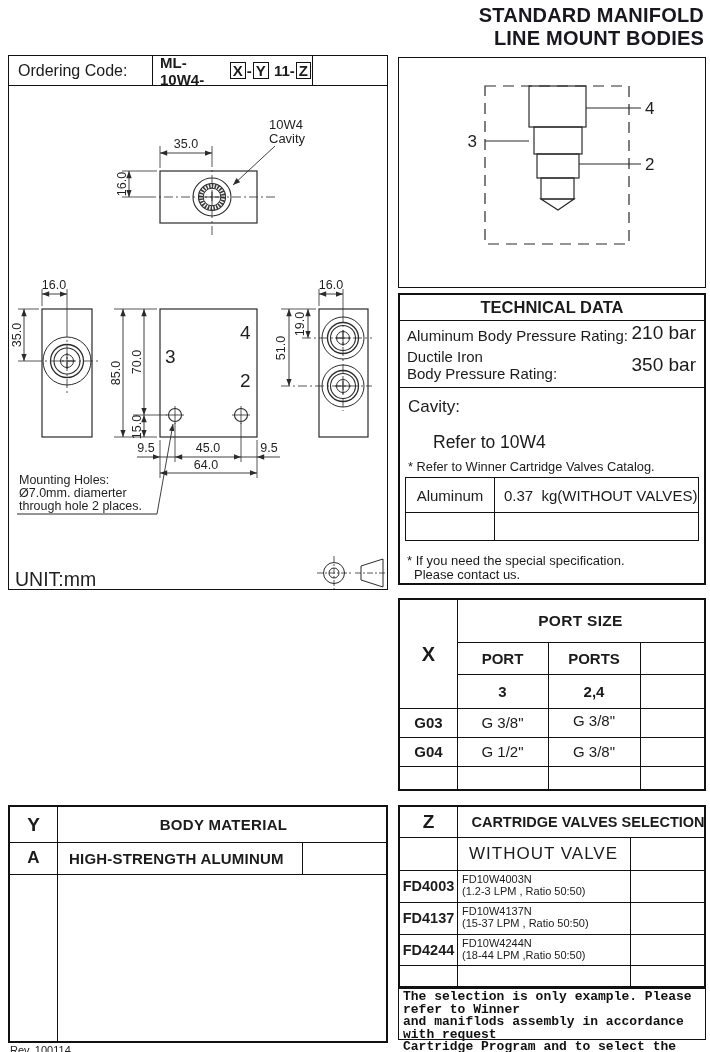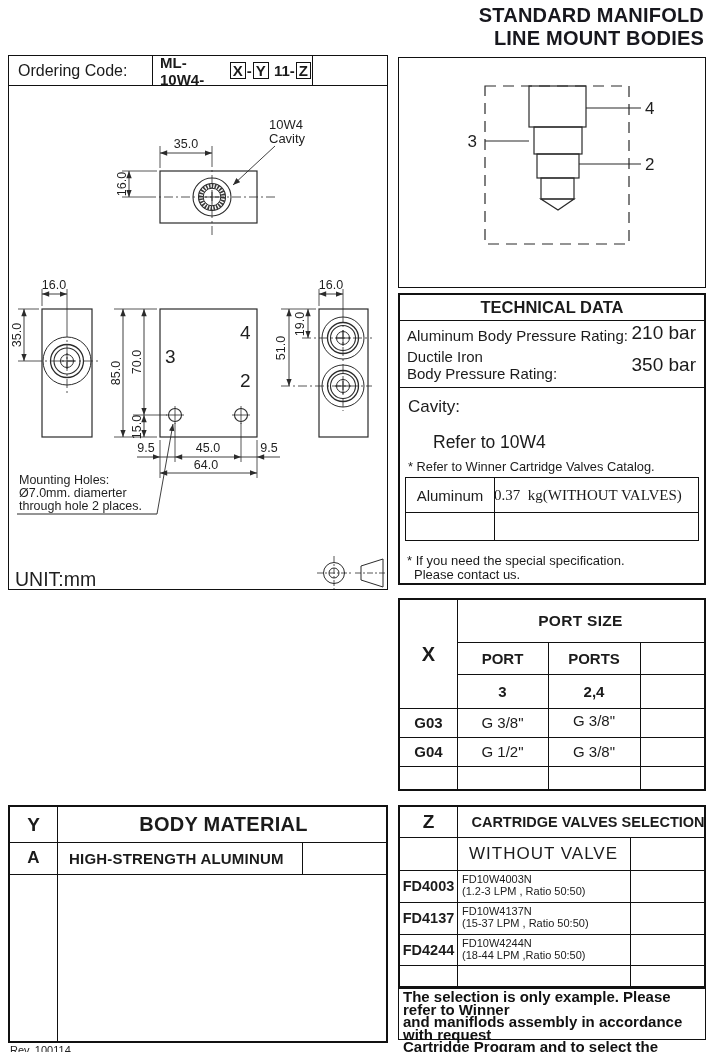--- a/index.html
+++ b/index.html
@@ -12,21 +12,21 @@
   .hline{position:absolute;height:0;border-top:1.3px solid #111;}
   .cell{position:absolute;display:flex;align-items:center;justify-content:center;box-sizing:border-box;}
   .cell.left{justify-content:flex-start;}
   .b{font-weight:bold;}
   #title{position:absolute;top:4px;right:6px;text-align:right;font-weight:bold;
          font-size:20px;line-height:23px;color:#17171d;letter-spacing:0.2px;}
   .codebox{display:inline-block;border:1.4px solid #111;padding:0 2px;margin:0 1px;line-height:15px;}
   .dwg text{fill:#1f1f1f;}
   .dwg .dim{font-size:12.5px;}
   .dwg .pl{font-size:19px;}
-  .note-line{font-weight:bold;font-size:15px;line-height:12.6px;color:#111;}
+  .note-line{font-weight:bold;font-size:13px;line-height:12.6px;color:#111;font-family:Liberation Mono, monospace;}
   .fd-l1{font-size:11px;line-height:12px;}
 </style>
 </head>
 <body>
 
 <div id="page">
 
   <div id="title">
     <div>STANDARD MANIFOLD</div>
     <div>LINE MOUNT BODIES</div>
@@ -226,21 +226,21 @@
     <div class="abs" style="right:8px;top:59px;font-size:19px;">350 bar</div>
     <div class="hline" style="left:0;top:92px;width:100%;border-top-width:1.6px;"></div>
     <div class="abs" style="left:8px;top:102px;font-size:17px;">Cavity:</div>
     <div class="abs" style="left:33px;top:137px;font-size:17.5px;">Refer to 10W4</div>
     <div class="abs" style="left:8px;top:164px;font-size:12.8px;">* Refer to Winner Cartridge Valves Catalog.</div>
 
     <div class="abs" style="left:5px;top:182px;width:294px;height:64px;border:1.5px solid #111;box-sizing:border-box;">
       <div class="vline" style="left:88px;top:0;height:100%;"></div>
       <div class="hline" style="left:0;top:34px;width:100%;"></div>
       <div class="cell" style="left:0;top:0;width:88px;height:34px;font-size:15px;">Aluminum</div>
-      <div class="cell left" style="left:88px;top:0;width:204px;height:34px;font-size:15px;white-space:pre;font-family:Liberation Serif, serif;">0.37  kg(WITHOUT VALVES)</div>
+      <div class="cell left" style="left:88px;top:0;width:204px;height:34px;font-size:15px;padding-left:10px;white-space:pre;">0.37  kg(WITHOUT VALVES)</div>
     </div>
     <div class="abs" style="left:7px;top:258px;font-size:13px;">* If you need the special specification.</div>
     <div class="abs" style="left:14px;top:272px;font-size:13px;">Please contact us.</div>
   </div>
 
   <div class="frame2" style="left:398px;top:598px;width:308px;height:193px;">
     <div class="vline" style="left:57px;top:0;height:100%;"></div>
     <div class="vline" style="left:148px;top:42px;height:147px;"></div>
     <div class="vline" style="left:240px;top:42px;height:147px;"></div>
     <div class="hline" style="left:57px;top:42px;width:247px;"></div>
@@ -261,21 +261,21 @@
     <div class="cell" style="left:57px;top:137px;width:91px;height:29px;font-size:15px;">G 1/2"</div>
     <div class="cell" style="left:148px;top:137px;width:92px;height:29px;font-size:15px;">G 3/8"</div>
   </div>
 
   <div class="frame2" style="left:8px;top:805px;width:380px;height:238px;">
     <div class="vline" style="left:47px;top:0;height:100%;"></div>
     <div class="hline" style="left:0;top:35px;width:100%;"></div>
     <div class="hline" style="left:0;top:67px;width:100%;"></div>
     <div class="vline" style="left:292px;top:35px;height:32px;"></div>
     <div class="cell b" style="left:0;top:0;width:47px;height:35px;font-size:19px;">Y</div>
-    <div class="cell b" style="left:47px;top:0;width:333px;height:35px;font-size:20px;letter-spacing:0.3px;">BODY MATERIAL</div>
+    <div class="cell b" style="left:47px;top:0;width:333px;height:35px;font-size:15px;letter-spacing:0.3px;">BODY MATERIAL</div>
     <div class="cell b" style="left:0;top:35px;width:47px;height:32px;font-size:17px;">A</div>
     <div class="cell left b" style="left:47px;top:35px;width:245px;height:32px;font-size:15px;padding-left:12px;letter-spacing:0.2px;">HIGH-STRENGTH ALUMINUM</div>
   </div>
 
   <div class="frame2" style="left:398px;top:805px;width:308px;height:183px;">
     <div class="vline" style="left:57px;top:0;height:100%;"></div>
     <div class="vline" style="left:230px;top:30px;height:149px;"></div>
     <div class="hline" style="left:0;top:30px;width:100%;"></div>
     <div class="hline" style="left:0;top:63px;width:100%;"></div>
     <div class="hline" style="left:0;top:95px;width:100%;"></div>

